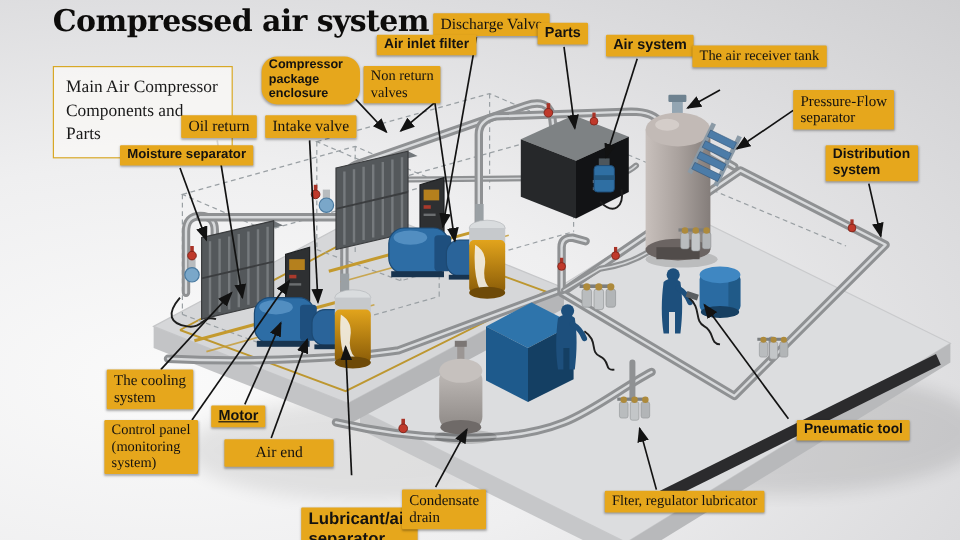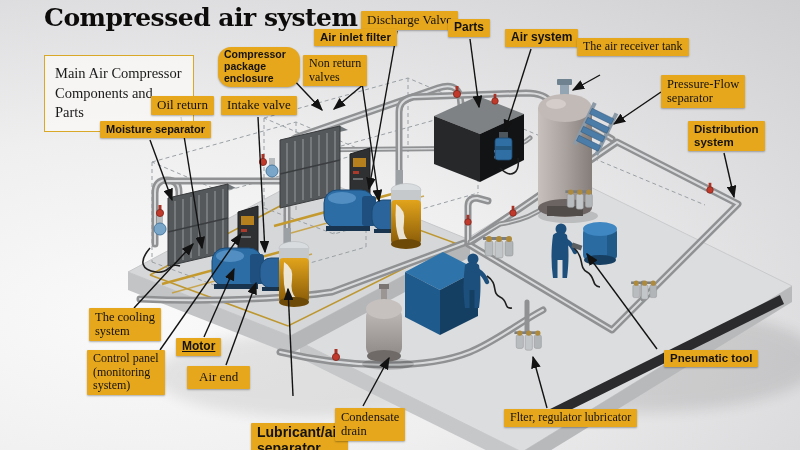--- a/index.html
+++ b/index.html
@@ -307,21 +307,21 @@
   <div class="lab serif" style="left:661px;top:75px;font-size:12.5px;">Pressure-Flow
 separator</div>
   <div class="lab sans" style="left:688px;top:121px;font-size:11.5px;">Distribution
 system</div>
   <div class="lab serif" style="left:89px;top:308px;font-size:12.5px;">The cooling
 system</div>
   <div class="lab serif" style="left:87px;top:350px;font-size:12px;">Control panel
 (monitoring
 system)</div>
   <div class="lab sans" style="left:176px;top:338px;font-size:12px;text-decoration:underline;">Motor</div>
-  <div class="lab serif" style="left:187px;top:366px;font-size:13px;padding:4px 12px;">Air end</div>
+  <div class="lab serif" style="left:187px;top:366px;font-size:13px;padding:4px 26px;">Air end</div>
   <div class="lab sans" style="left:251px;top:375px;font-size:14px;margin-top:48px;">Lubricant/air
 separator</div>
   <div class="lab serif" style="left:335px;top:408px;font-size:12.5px;">Condensate
 drain</div>
   <div class="lab serif" style="left:504px;top:409px;font-size:12px;">Flter, regulator lubricator</div>
   <div class="lab sans" style="left:641px;top:350px;font-size:11.5px;margin-left:23px;">Pneumatic tool</div>
 
 </div>
 
 </body></html>

